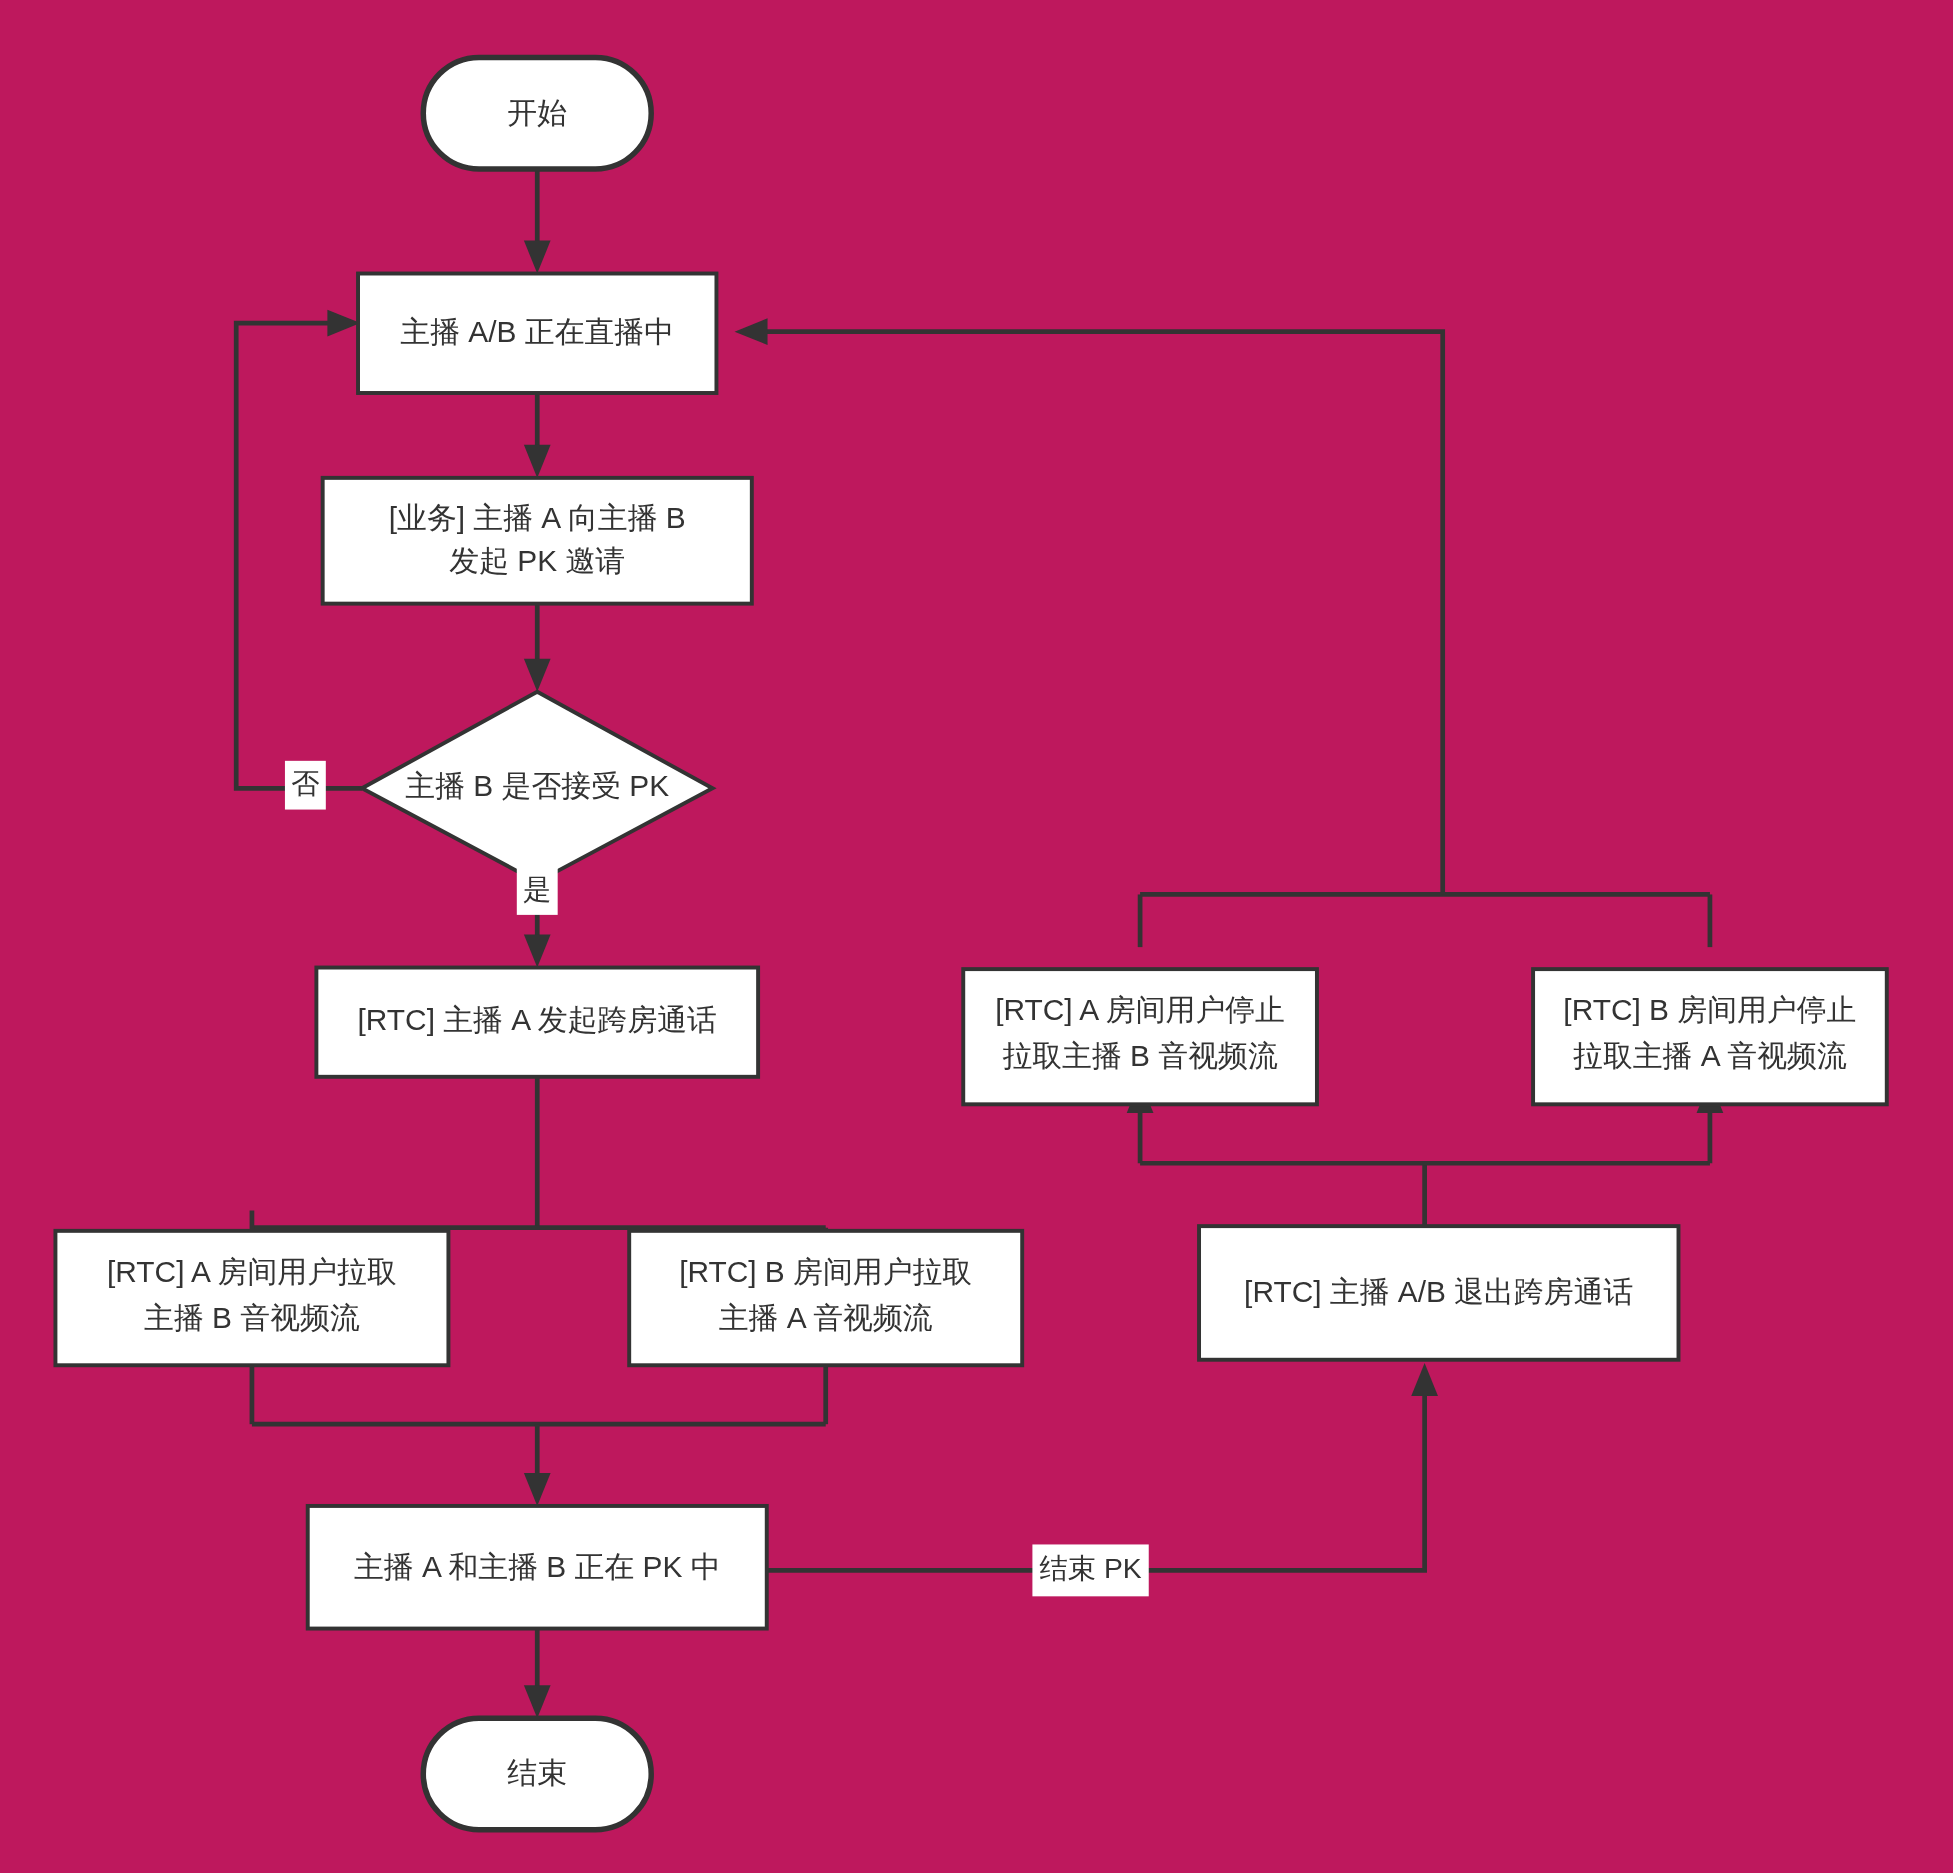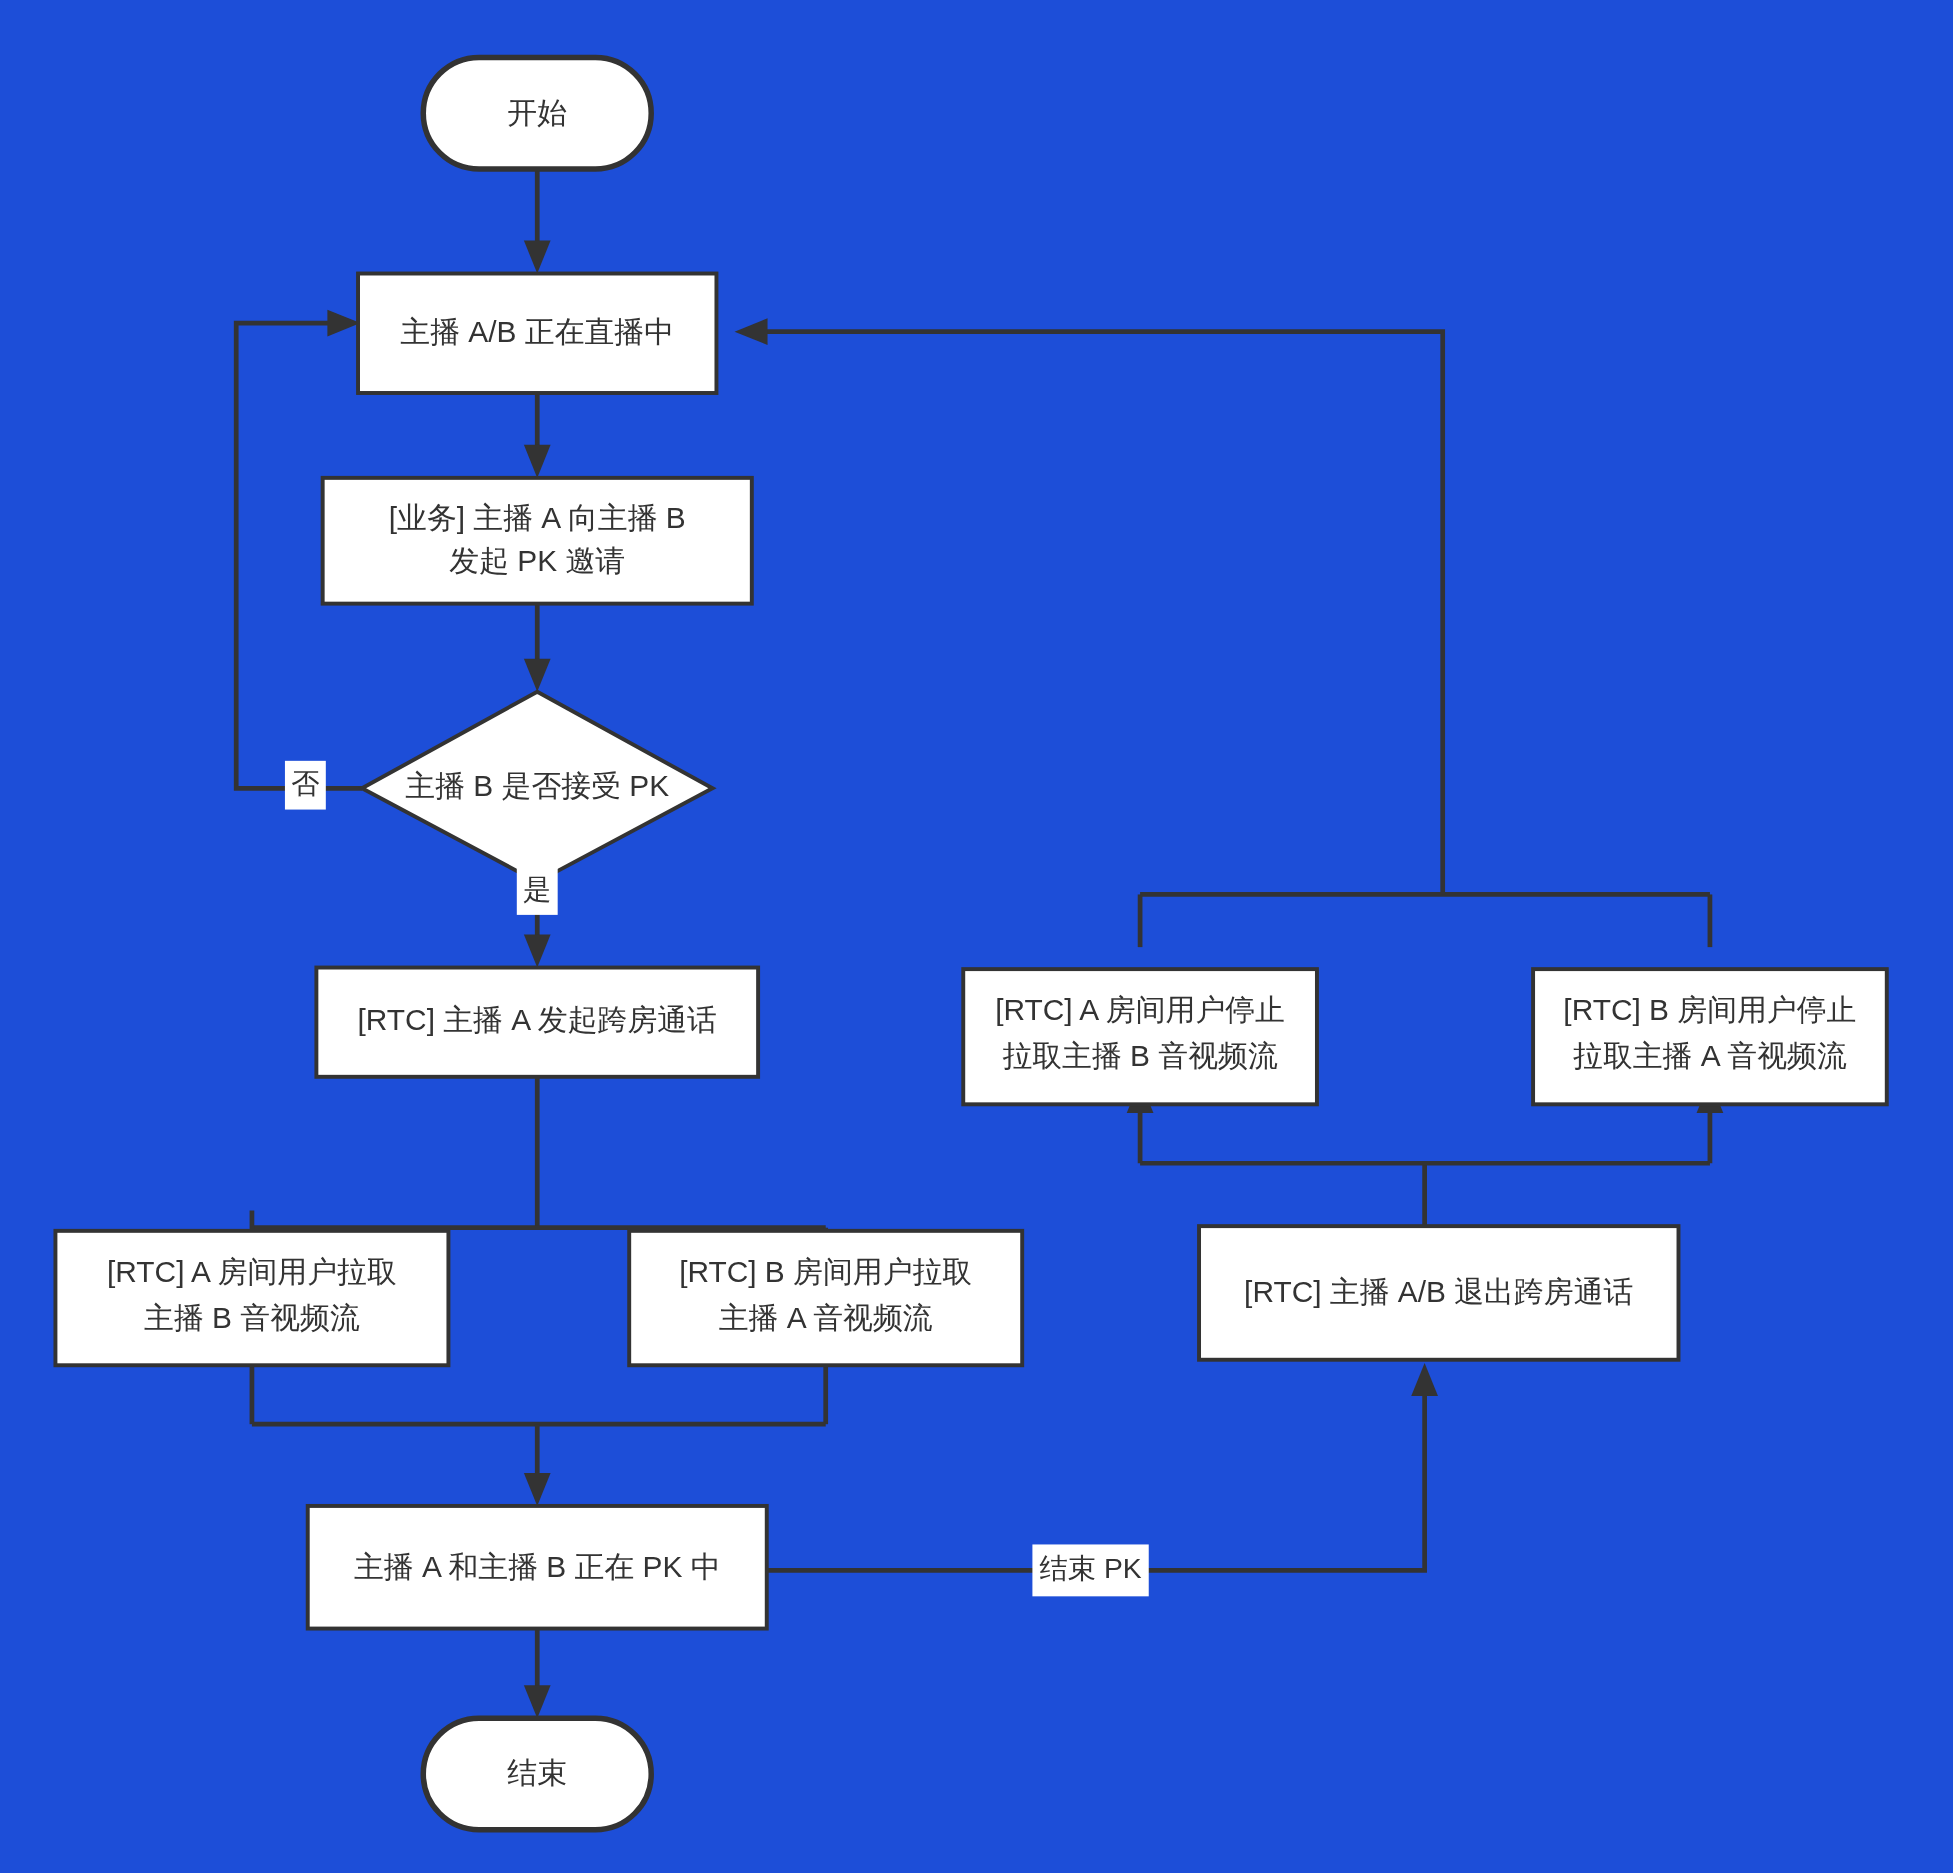--- a/index.html
+++ b/index.html
@@ -4,21 +4,21 @@
 <style>
   html, body {
     margin: 0;
     padding: 0;
     background: #000000;
   }
   #stage {
     position: relative;
     width: 1954px;
     height: 1873px;
-    background: #1d4ed8;
+    background: #be185d;
     overflow: hidden;
     text-align: center;
   }
   svg#flow {
     position: absolute;
     left: 0;
     top: 0;
     width: 1954px;
     height: 1873px;
     display: block;

